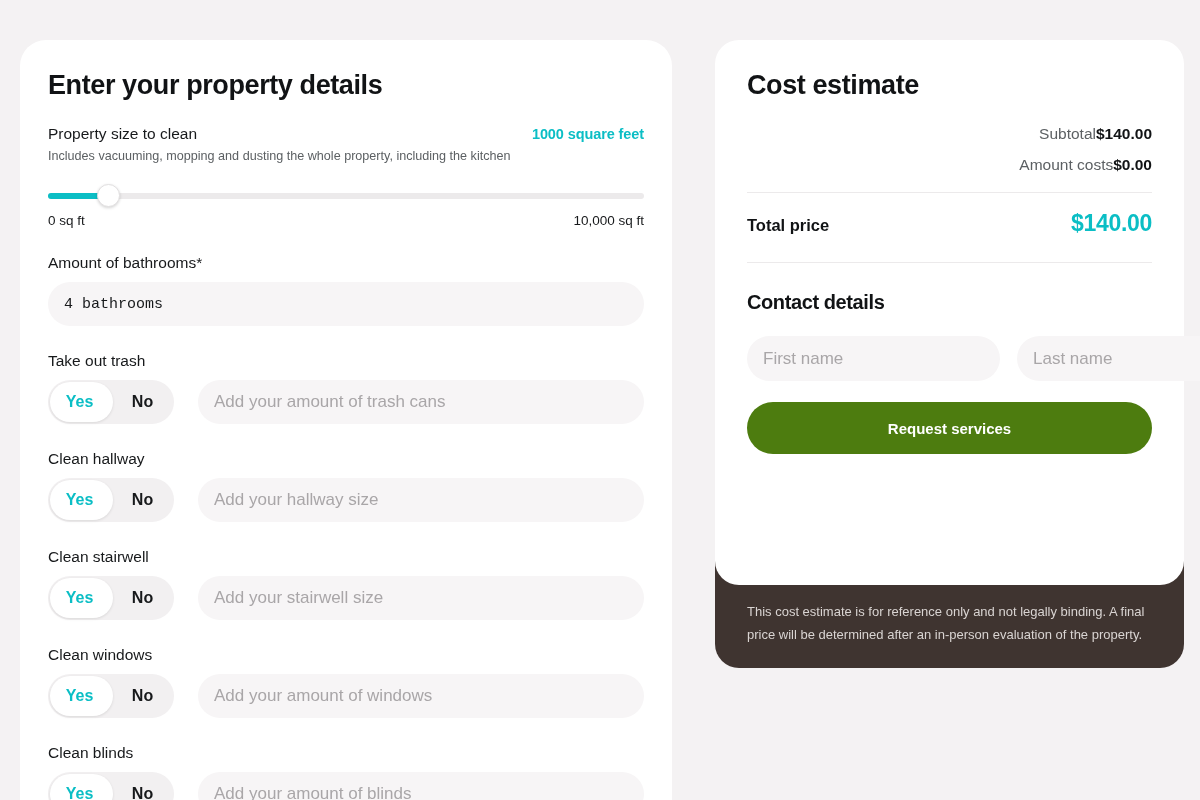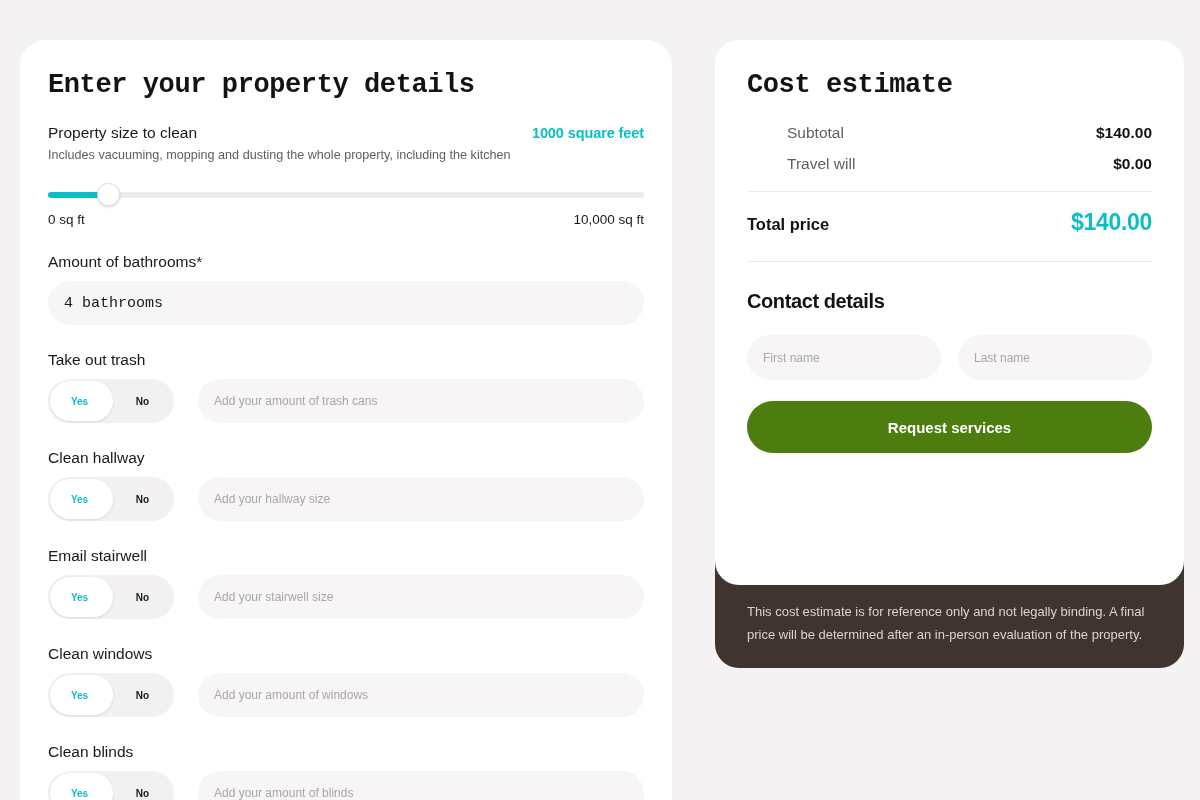--- a/index.html
+++ b/index.html
@@ -34,21 +34,20 @@
     overflow: hidden;
     padding: 30px 28px 0 28px;
   }
 
   .card-title {
     font-size: 27px;
     font-weight: bold;
     color: #111315;
     letter-spacing: -0.4px;
     margin-bottom: 24px;
-    font-family: Liberation Mono, monospace;
   }
 
   
   .size-head {
     display: flex;
     align-items: baseline;
     justify-content: space-between;
   }
   .field-label {
     font-size: 15.5px;
@@ -148,36 +147,36 @@
     width: 63px;
     height: 40px;
     border-radius: 20px;
     background: #ffffff;
     box-shadow: 0 1px 3px rgba(0,0,0,0.10);
   }
   .toggle-opt {
     position: relative;
     flex: 1;
     text-align: center;
-    font-size: 10px;
+    font-size: 16px;
     z-index: 2;
   }
   .toggle-opt.on  { color: #0bbec5; font-weight: bold; }
   .toggle-opt.off { color: #17191b; font-weight: bold; }
 
   .text-input {
     flex: 1;
     height: 44px;
     border-radius: 22px;
     background: #f7f5f6;
     border: none;
     outline: none;
     padding: 0 16px;
     font-family: "Liberation Sans", sans-serif;
-    font-size: 12px;
+    font-size: 17px;
     color: #17191b;
   }
   .text-input::placeholder { color: #a9a6a8; }
 
   
   .disclaimer-panel {
     position: absolute;
     left: 715px;
     top: 400px;
     width: 469px;
@@ -201,21 +200,21 @@
     top: 40px;
     width: 469px;
     height: 545px;
     background: #ffffff;
     border-radius: 24px;
     padding: 30px 32px 0 32px;
   }
 
   .cost-row {
     display: flex;
-    justify-content: space-between;
+    justify-content: flex-end;
     align-items: baseline;
     margin-top: 13px;
     margin-left: 40px;
   }
   .cost-label { font-size: 15.5px; color: #5c6063; }
   .cost-amount { font-size: 15.5px; font-weight: bold; color: #111315; }
 
   .divider {
     height: 1px;
     background: #eceaeb;
@@ -322,21 +321,21 @@
           <div class="toggle-row">
             <div class="toggle">
               <div class="toggle-knob"></div>
               <span class="toggle-opt on">Yes</span>
               <span class="toggle-opt off">No</span>
             </div>
             <input type="text" class="text-input" placeholder="Add your hallway size" style="">
           </div>
         </div>
         <div class="field-group">
-          <div class="field-label">Email stairwell</div>
+          <div class="field-label">Clean stairwell</div>
           <div class="toggle-row">
             <div class="toggle">
               <div class="toggle-knob"></div>
               <span class="toggle-opt on">Yes</span>
               <span class="toggle-opt off">No</span>
             </div>
             <input type="text" class="text-input" placeholder="Add your stairwell size" style="">
           </div>
         </div>
         <div class="field-group">
@@ -372,21 +371,21 @@
   <div class="right-card">
 
     <div class="card-title">Cost estimate</div>
 
     <div id="cost-rows">
         <div class="cost-row">
           <span class="cost-label">Subtotal</span>
           <span class="cost-amount">$140.00</span>
         </div>
         <div class="cost-row">
-          <span class="cost-label">Travel will</span>
+          <span class="cost-label">Amount costs</span>
           <span class="cost-amount">$0.00</span>
         </div>
       </div>
 
     <div class="divider"></div>
 
     <div class="total-row">
       <span class="total-label">Total price</span>
       <span class="total-amount">$140.00</span>
     </div>

